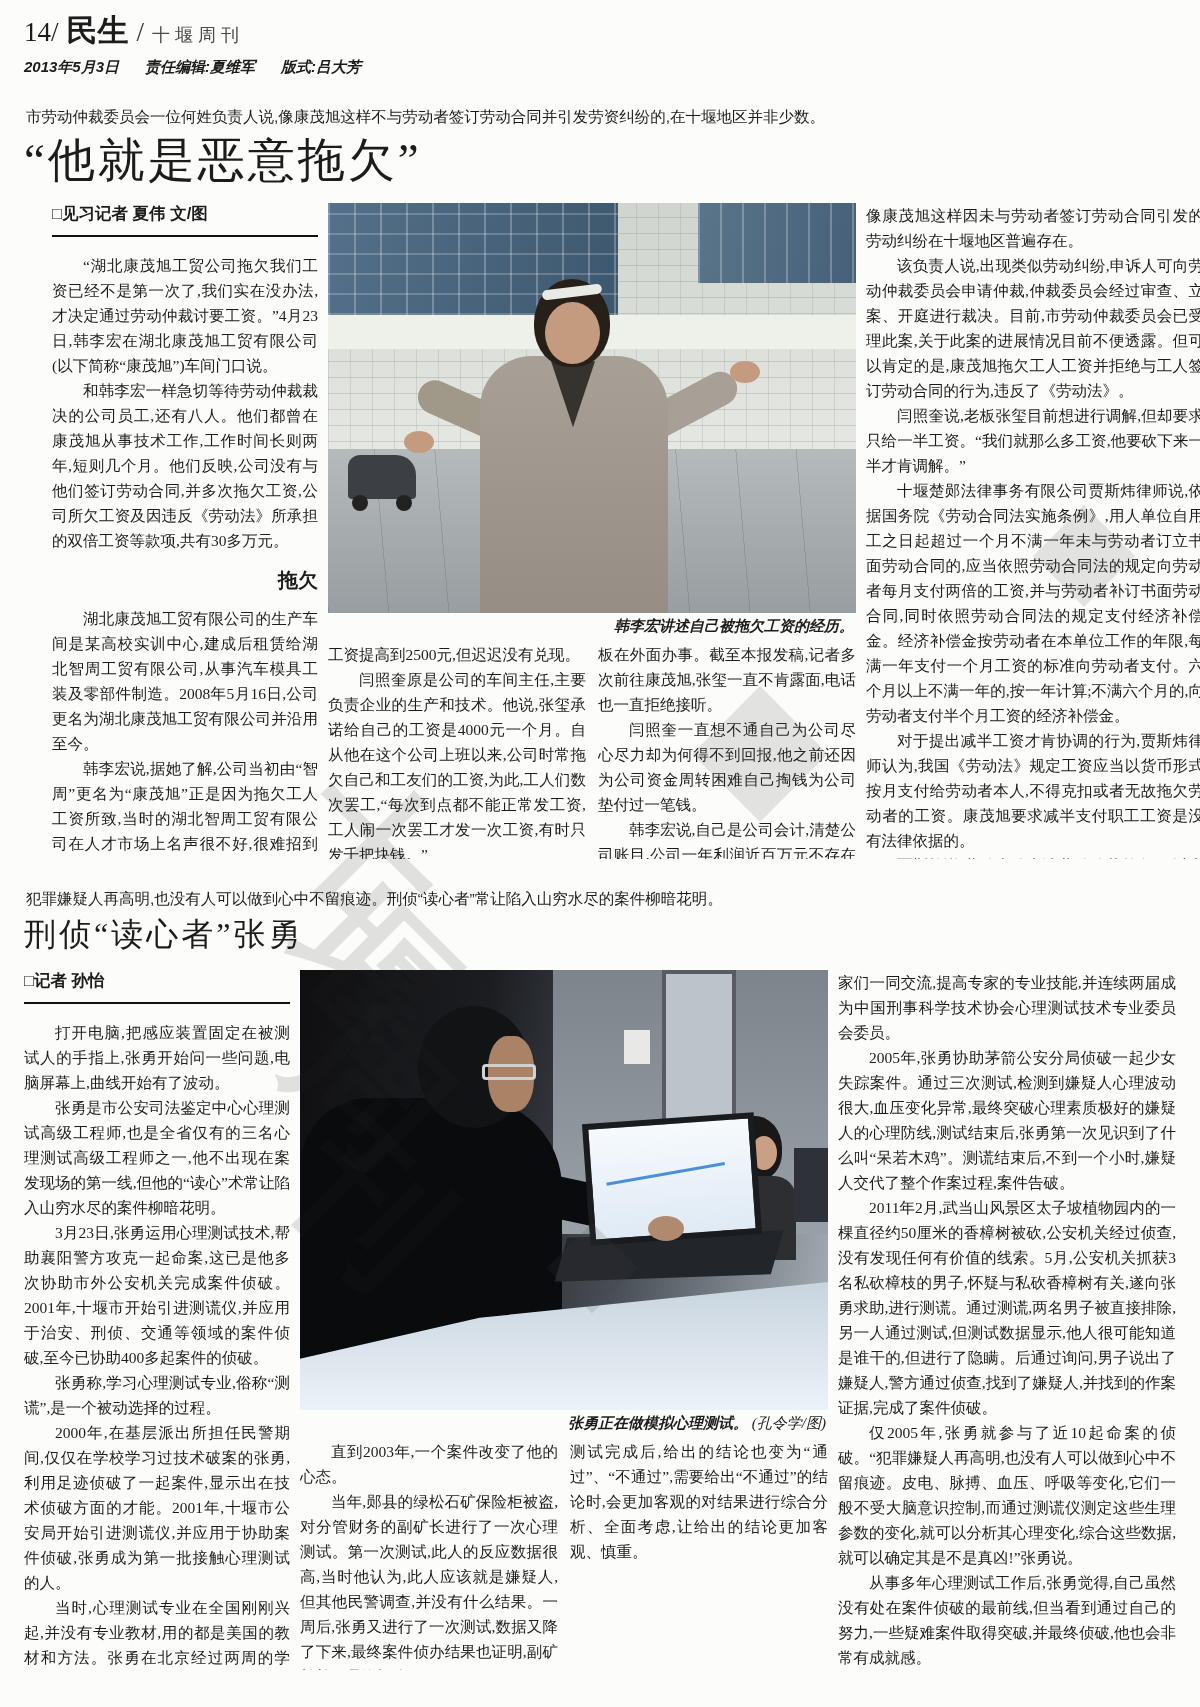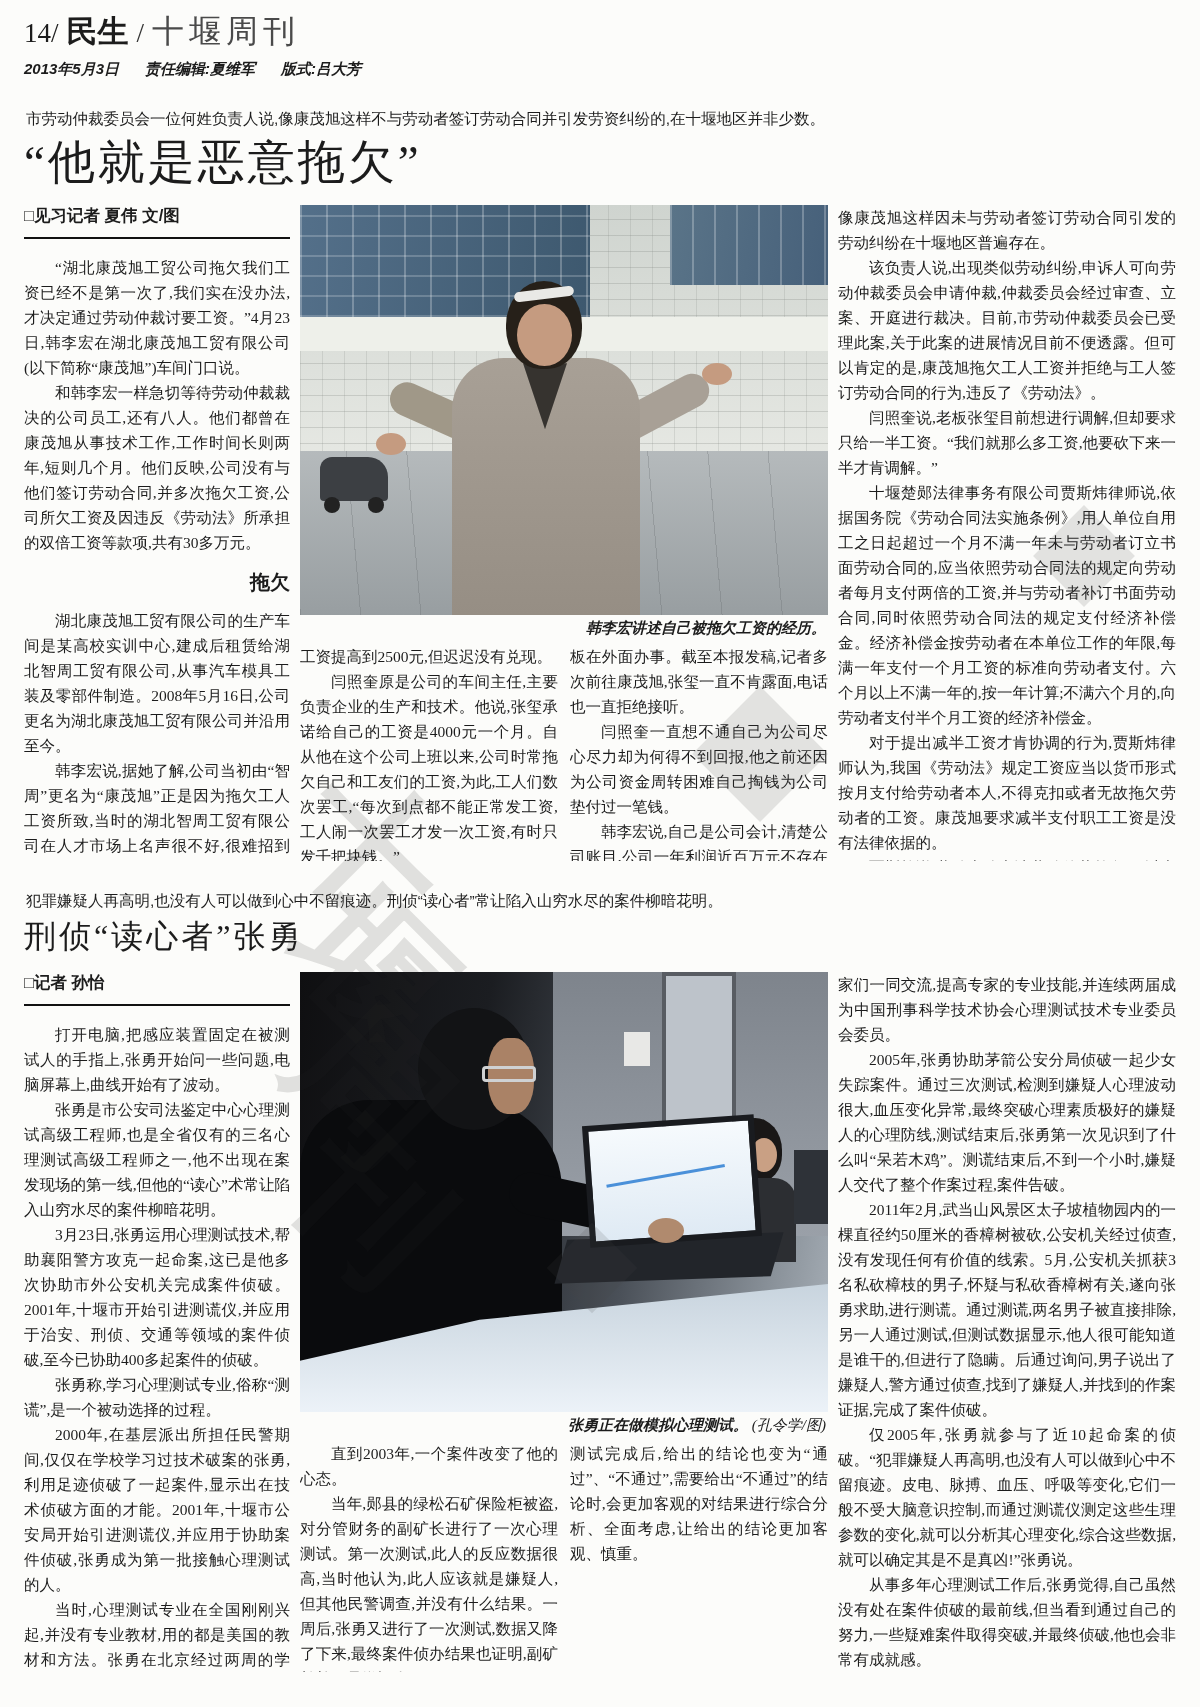--- a/index.html
+++ b/index.html
@@ -8,21 +8,21 @@
     position:relative; width:1200px; height:1707px; margin:0 auto;
     background:#fcfcfa; color:#1c1c1c; overflow:hidden;
     font-family:"Liberation Serif", serif; padding:10px 24px 0 24px;
   }
   
   .masthead { margin-bottom:30px; }
   .mast-line1 { display:flex; align-items:baseline; gap:8px; }
   .mast-page { font-size:27px; }
   .mast-section { font-size:31px; font-weight:bold; font-family:"Liberation Sans",sans-serif; }
   .mast-sep { font-size:27px; color:#333; }
-  .mast-pub { font-size:32px; color:#4a4a4a; letter-spacing:5px; }
+  .mast-pub { font-size:18px; color:#4a4a4a; letter-spacing:5px; }
   .mast-line2 { margin-top:6px; font-style:italic; font-weight:bold; font-size:15px;
     font-family:"Liberation Sans",sans-serif; display:flex; gap:26px; }
   
   .kicker { font-family:"Liberation Sans",sans-serif; font-size:15.5px; margin:0 0 8px 2px; }
   .headline { font-weight:400; letter-spacing:3px; line-height:1.05; margin:0 0 18px 0; }
   .headline.h1 { font-size:47px; }
   .headline.h2 { font-size:32px; }
   .byline { font-family:"Liberation Sans",sans-serif; font-weight:bold; font-size:16.5px;
     border-bottom:2px solid #111; padding-bottom:10px; margin-bottom:16px; }
   .bodyrow { display:flex; gap:10px; }
@@ -145,21 +145,21 @@
       <span>2013年5月3日</span>
       <span>责任编辑:夏维军</span>
       <span>版式:吕大芳</span>
     </div>
   </div>
 
   <div class="art1">
     <p class="kicker">市劳动仲裁委员会一位何姓负责人说,像康茂旭这样不与劳动者签订劳动合同并引发劳资纠纷的,在十堰地区并非少数。</p>
     <h1 class="headline h1">“他就是恶意拖欠”</h1>
 
-    <div class="bodyrow" style="height:656px;">
+    <div class="bodyrow" style="height:656px;margin-left:28px;">
       <div class="col colw1">
         <div class="byline">□见习记者 夏伟 文/图</div>
         <div>
             <p>“湖北康茂旭工贸公司拖欠我们工资已经不是第一次了,我们实在没办法,才决定通过劳动仲裁讨要工资。”4月23日,韩李宏在湖北康茂旭工贸有限公司(以下简称“康茂旭”)车间门口说。</p>
             <p>和韩李宏一样急切等待劳动仲裁裁决的公司员工,还有八人。他们都曾在康茂旭从事技术工作,工作时间长则两年,短则几个月。他们反映,公司没有与他们签订劳动合同,并多次拖欠工资,公司所欠工资及因违反《劳动法》所承担的双倍工资等款项,共有30多万元。</p>
           </div>
         <div class="subhead">拖欠</div>
         <div>
             <p>湖北康茂旭工贸有限公司的生产车间是某高校实训中心,建成后租赁给湖北智周工贸有限公司,从事汽车模具工装及零部件制造。2008年5月16日,公司更名为湖北康茂旭工贸有限公司并沿用至今。</p>
             <p>韩李宏说,据她了解,公司当初由“智周”更名为“康茂旭”正是因为拖欠工人工资所致,当时的湖北智周工贸有限公司在人才市场上名声很不好,很难招到工人,遂改名“湖北康茂旭工贸有限公司”。他们3月份递交劳动仲裁申请以后,公司又更换了企业法定代表人。</p>

